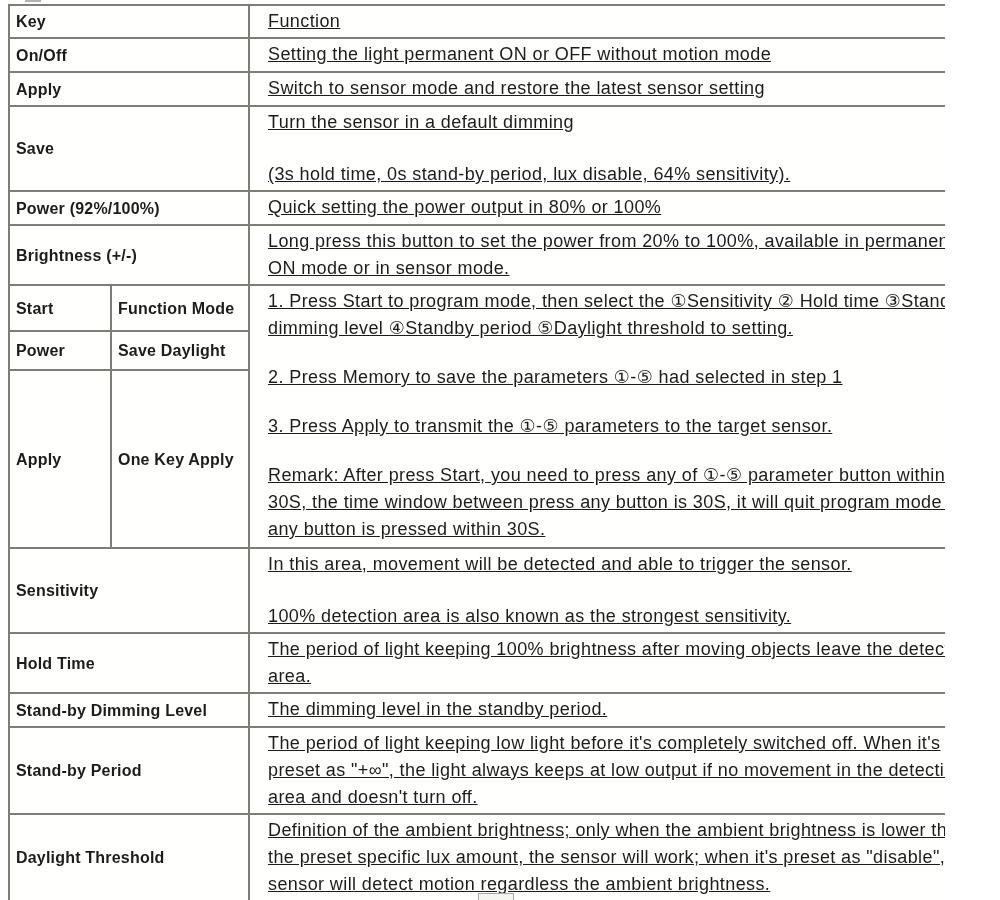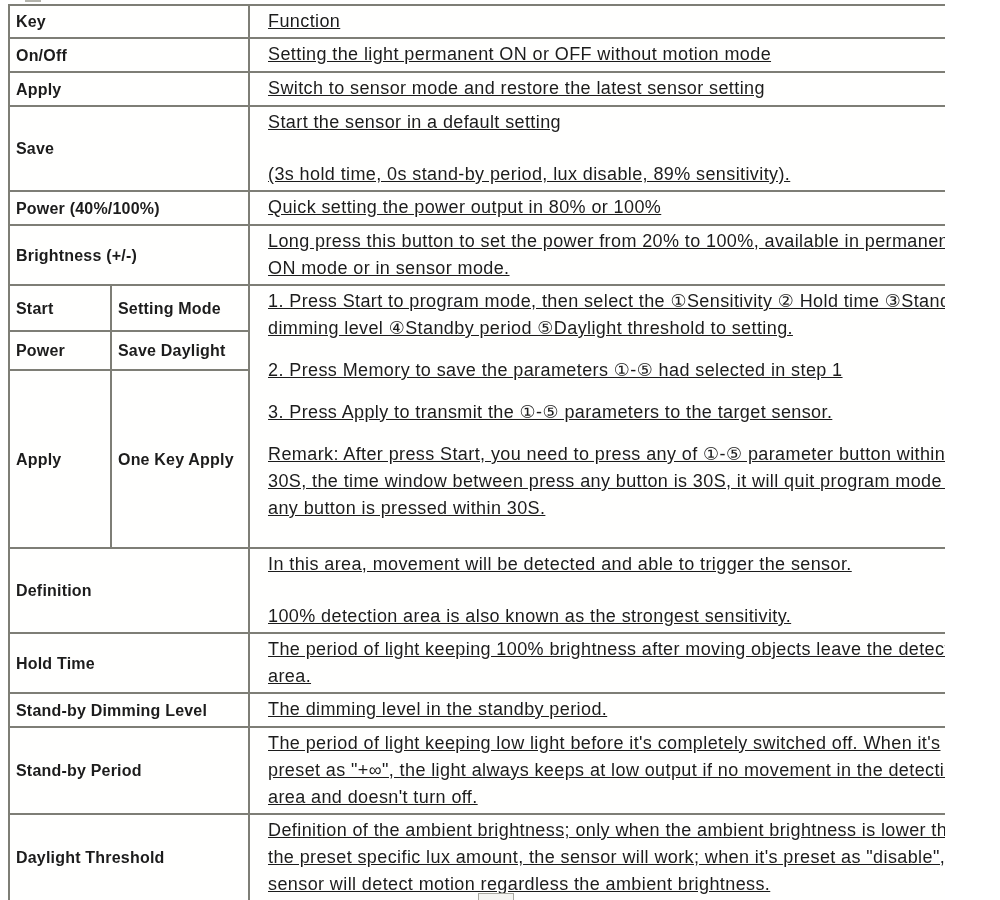--- a/index.html
+++ b/index.html
@@ -21,21 +21,21 @@
     font-weight:bold;font-size:16px;letter-spacing:.2px;line-height:23px;
     vertical-align:middle;padding:1px 4px 1px 6px;
   }
   
   td.fn{
     font-size:18px;letter-spacing:.4px;line-height:27px;
     vertical-align:top;padding:2px 8px 2px 18px;font-weight:normal;text-decoration:underline;
   }
   td.fn p{margin:0;}
   td.fn.gap p + p{margin-top:25px;}
-  td.fn.merged p + p{margin-top:15px;}
+  td.fn.merged p + p{margin-top:22px;}
   td.fn.headfn{font-weight:normal;vertical-align:middle;}
   
   .frag-top{position:absolute;left:25px;top:0;width:16px;height:2px;background:#b3b3ab;}
   .frag-btn{
     position:absolute;left:478px;top:893px;width:34px;height:7px;
     border:1px solid #a8a8a0;border-bottom:none;background:#f5f5f2;overflow:hidden;
     font-size:9px;line-height:10px;text-align:center;color:#8a8a84;
   }
   .frag-right-1{position:absolute;left:997px;top:423px;width:3px;height:7px;background:#cfcfca;}
   .frag-right-2{position:absolute;left:997px;top:455px;width:3px;height:23px;background:#c9c9c4;}
@@ -69,62 +69,62 @@
       <tr style="height:34px">
         <td class="key" colspan="2">Apply</td>
         <td class="fn">
             <p>Switch to sensor mode and restore the latest sensor setting</p>
           </td>
       </tr>
 
       <tr style="height:83px">
         <td class="key" colspan="2">Save</td>
         <td class="fn gap">
-          <p>Start the sensor in a default setting</p>
-          <p>(3s hold time, 0s stand-by period, lux disable, 89% sensitivity).</p>
+          <p>Turn the sensor in a default dimming</p>
+          <p>(3s hold time, 0s stand-by period, lux disable, 64% sensitivity).</p>
         </td>
       </tr>
 
       <tr style="height:34px">
-        <td class="key" colspan="2">Power (40%/100%)</td>
+        <td class="key" colspan="2">Power (92%/100%)</td>
         <td class="fn">
             <p>Quick setting the power output in 80% or 100%</p>
           </td>
       </tr>
 
       <tr style="height:60px">
         <td class="key" colspan="2">Brightness (+/-)</td>
         <td class="fn">
             <p>Long press this button to set the power from 20% to 100%, available in permanent ON mode or in sensor mode.</p>
           </td>
       </tr>
 
       <tr style="height:46px">
         <td class="key">Start</td>
-        <td class="key subkey">Setting Mode</td>
+        <td class="key subkey">Function Mode</td>
         <td class="fn merged" rowspan="3">
           <p>1. Press Start to program mode, then select the ①Sensitivity ② Hold time ③Standby dimming level ④Standby period ⑤Daylight threshold to setting.</p>
           <p>2. Press Memory to save the parameters ①-⑤ had selected in step 1</p>
           <p>3. Press Apply to transmit the ①-⑤ parameters to the target sensor.</p>
           <p>Remark: After press Start, you need to press any of ①-⑤ parameter button within 30S, the time window between press any button is 30S, it will quit program mode if no any button is pressed within 30S.</p>
         </td>
       </tr>
 
       <tr style="height:39px">
         <td class="key">Power</td>
         <td class="key subkey">Save Daylight</td>
       </tr>
 
       <tr style="height:178px">
         <td class="key">Apply</td>
         <td class="key subkey">One Key Apply</td>
       </tr>
 
       <tr style="height:85px">
-        <td class="key" colspan="2">Definition</td>
+        <td class="key" colspan="2">Sensitivity</td>
         <td class="fn gap">
           <p>In this area, movement will be detected and able to trigger the sensor.</p>
           <p>100% detection area is also known as the strongest sensitivity.</p>
         </td>
       </tr>
 
       <tr style="height:60px">
         <td class="key" colspan="2">Hold Time</td>
         <td class="fn">
             <p>The period of light keeping 100% brightness after moving objects leave the detection area.</p>

